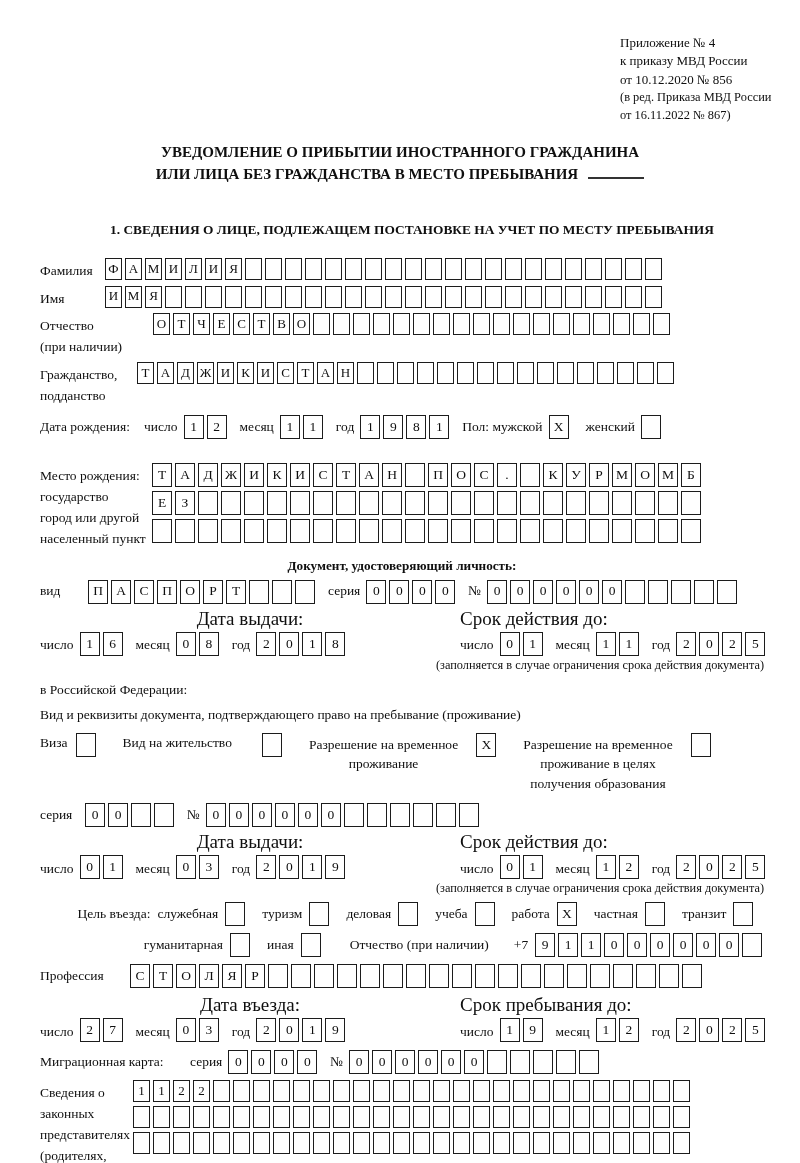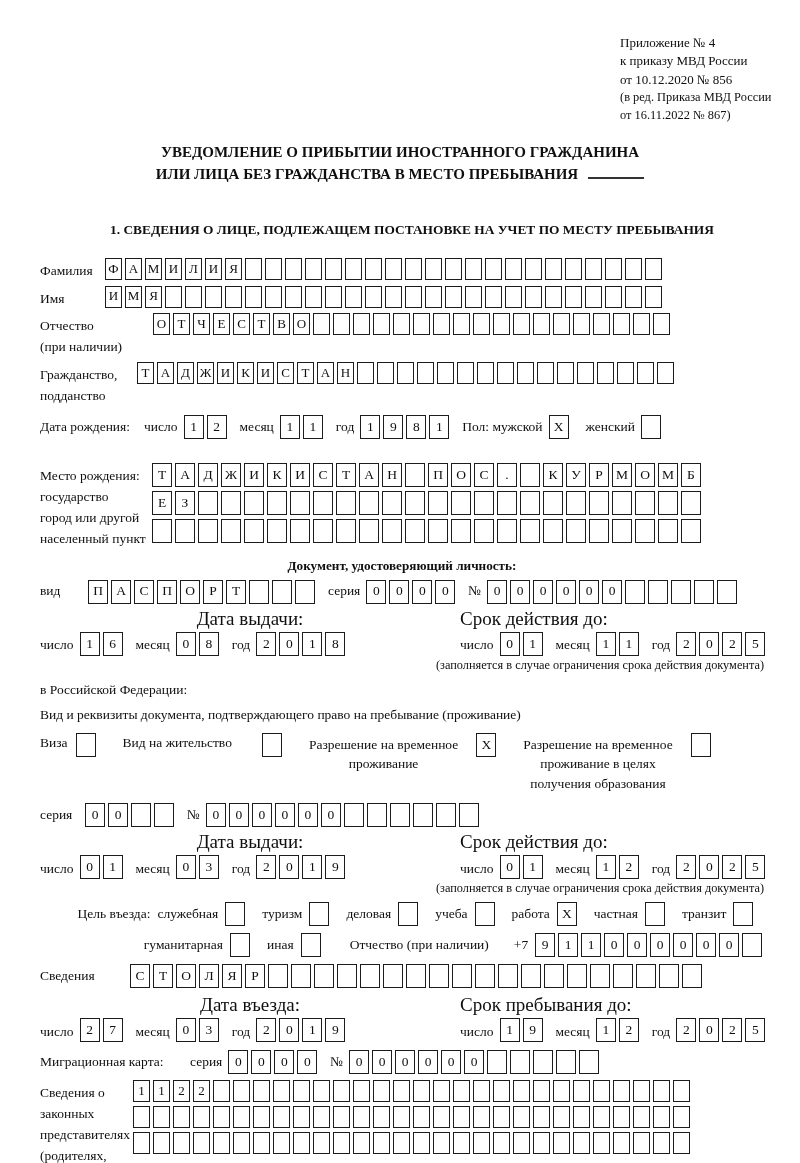--- a/index.html
+++ b/index.html
@@ -580,21 +580,21 @@
         <span class="cell">0</span>
         <span class="cell">0</span>
         <span class="cell">0</span>
         <span class="cell">0</span>
         <span class="cell">0</span>
         <span class="cell"></span>
       </span>
   </div>
 
   <div class="frow vc">
-    <span class="lbl w90">Сведения</span>
+    <span class="lbl w90">Профессия</span>
     <span class="cells lg">
         <span class="cell">С</span>
         <span class="cell">Т</span>
         <span class="cell">О</span>
         <span class="cell">Л</span>
         <span class="cell">Я</span>
         <span class="cell">Р</span>
         <span class="cell"></span>
         <span class="cell"></span>
         <span class="cell"></span>

